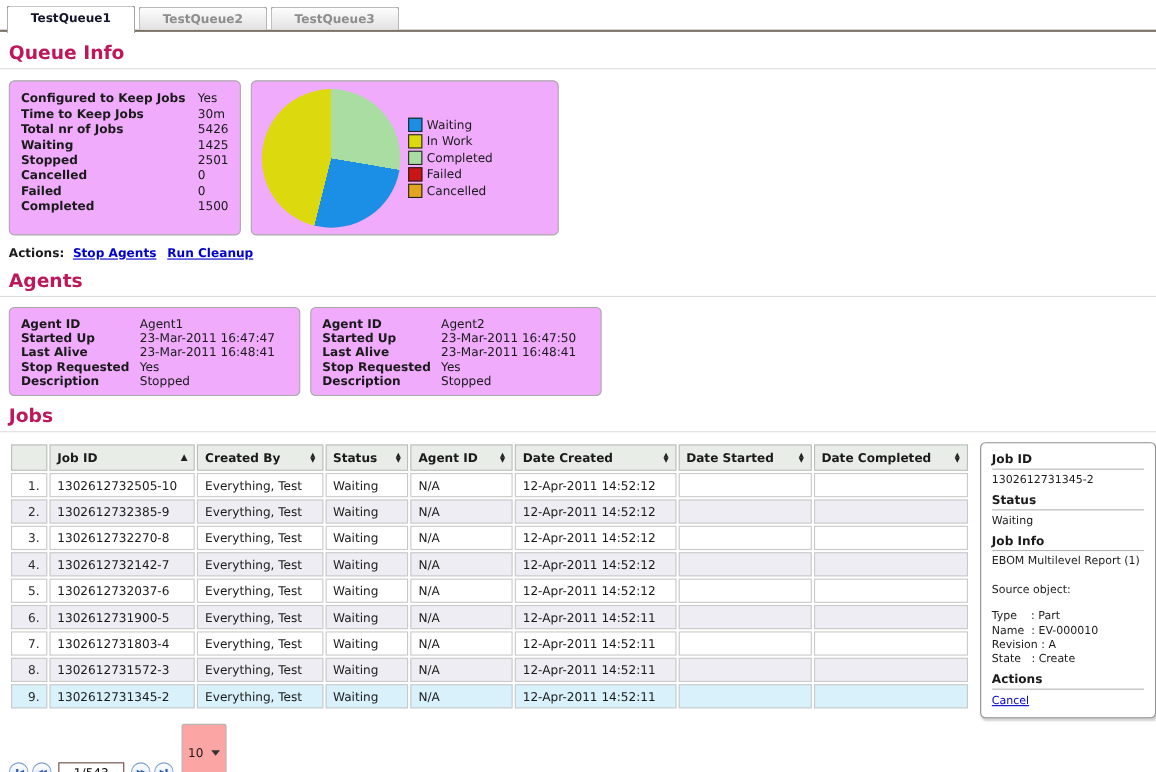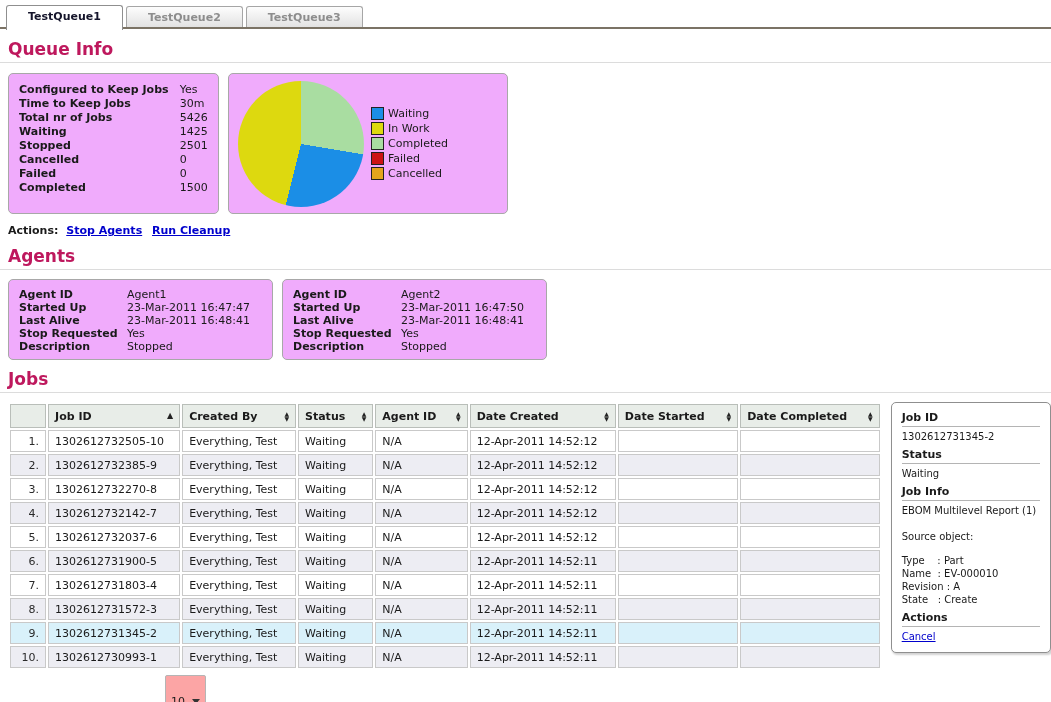--- a/index.html
+++ b/index.html
@@ -358,30 +358,20 @@
         <tr class="selected">
           <td class="rn">9.</td>
           <td>1302612731345-2</td>
           <td>Everything, Test</td>
           <td>Waiting</td>
           <td>N/A</td>
           <td>12-Apr-2011 14:52:11</td>
           <td></td>
           <td></td>
         </tr>
-        <tr class="even">
-          <td class="rn">10.</td>
-          <td>1302612730993-1</td>
-          <td>Everything, Test</td>
-          <td>Waiting</td>
-          <td>N/A</td>
-          <td>12-Apr-2011 14:52:11</td>
-          <td></td>
-          <td></td>
-        </tr>
       </tbody>
   </table>
 
   <div class="panel" id="job-panel"><div class="plbl">Job ID</div><div class="phr"></div><div class="pval">1302612731345-2</div><div class="plbl">Status</div><div class="phr"></div><div class="pval">Waiting</div><div class="plbl">Job Info</div><div class="phr"></div><div class="pval">EBOM Multilevel Report (1)</div><div class="sp"></div><div class="pline">Source object:</div><div class="sp"></div><div class="pline">Type    : Part</div><div class="pline">Name  : EV-000010</div><div class="pline">Revision : A</div><div class="pline">State   : Create</div><div class="plbl">Actions</div><div class="phr"></div><a class="lnk" style="font-size: 10px;">Cancel</a></div>
 </div>
 
 <div class="pager">
   <div class="pgbtn">❚◀</div>
   <div class="pgbtn">◀◀</div>
   <input class="pginput" value="1/543" style="">

